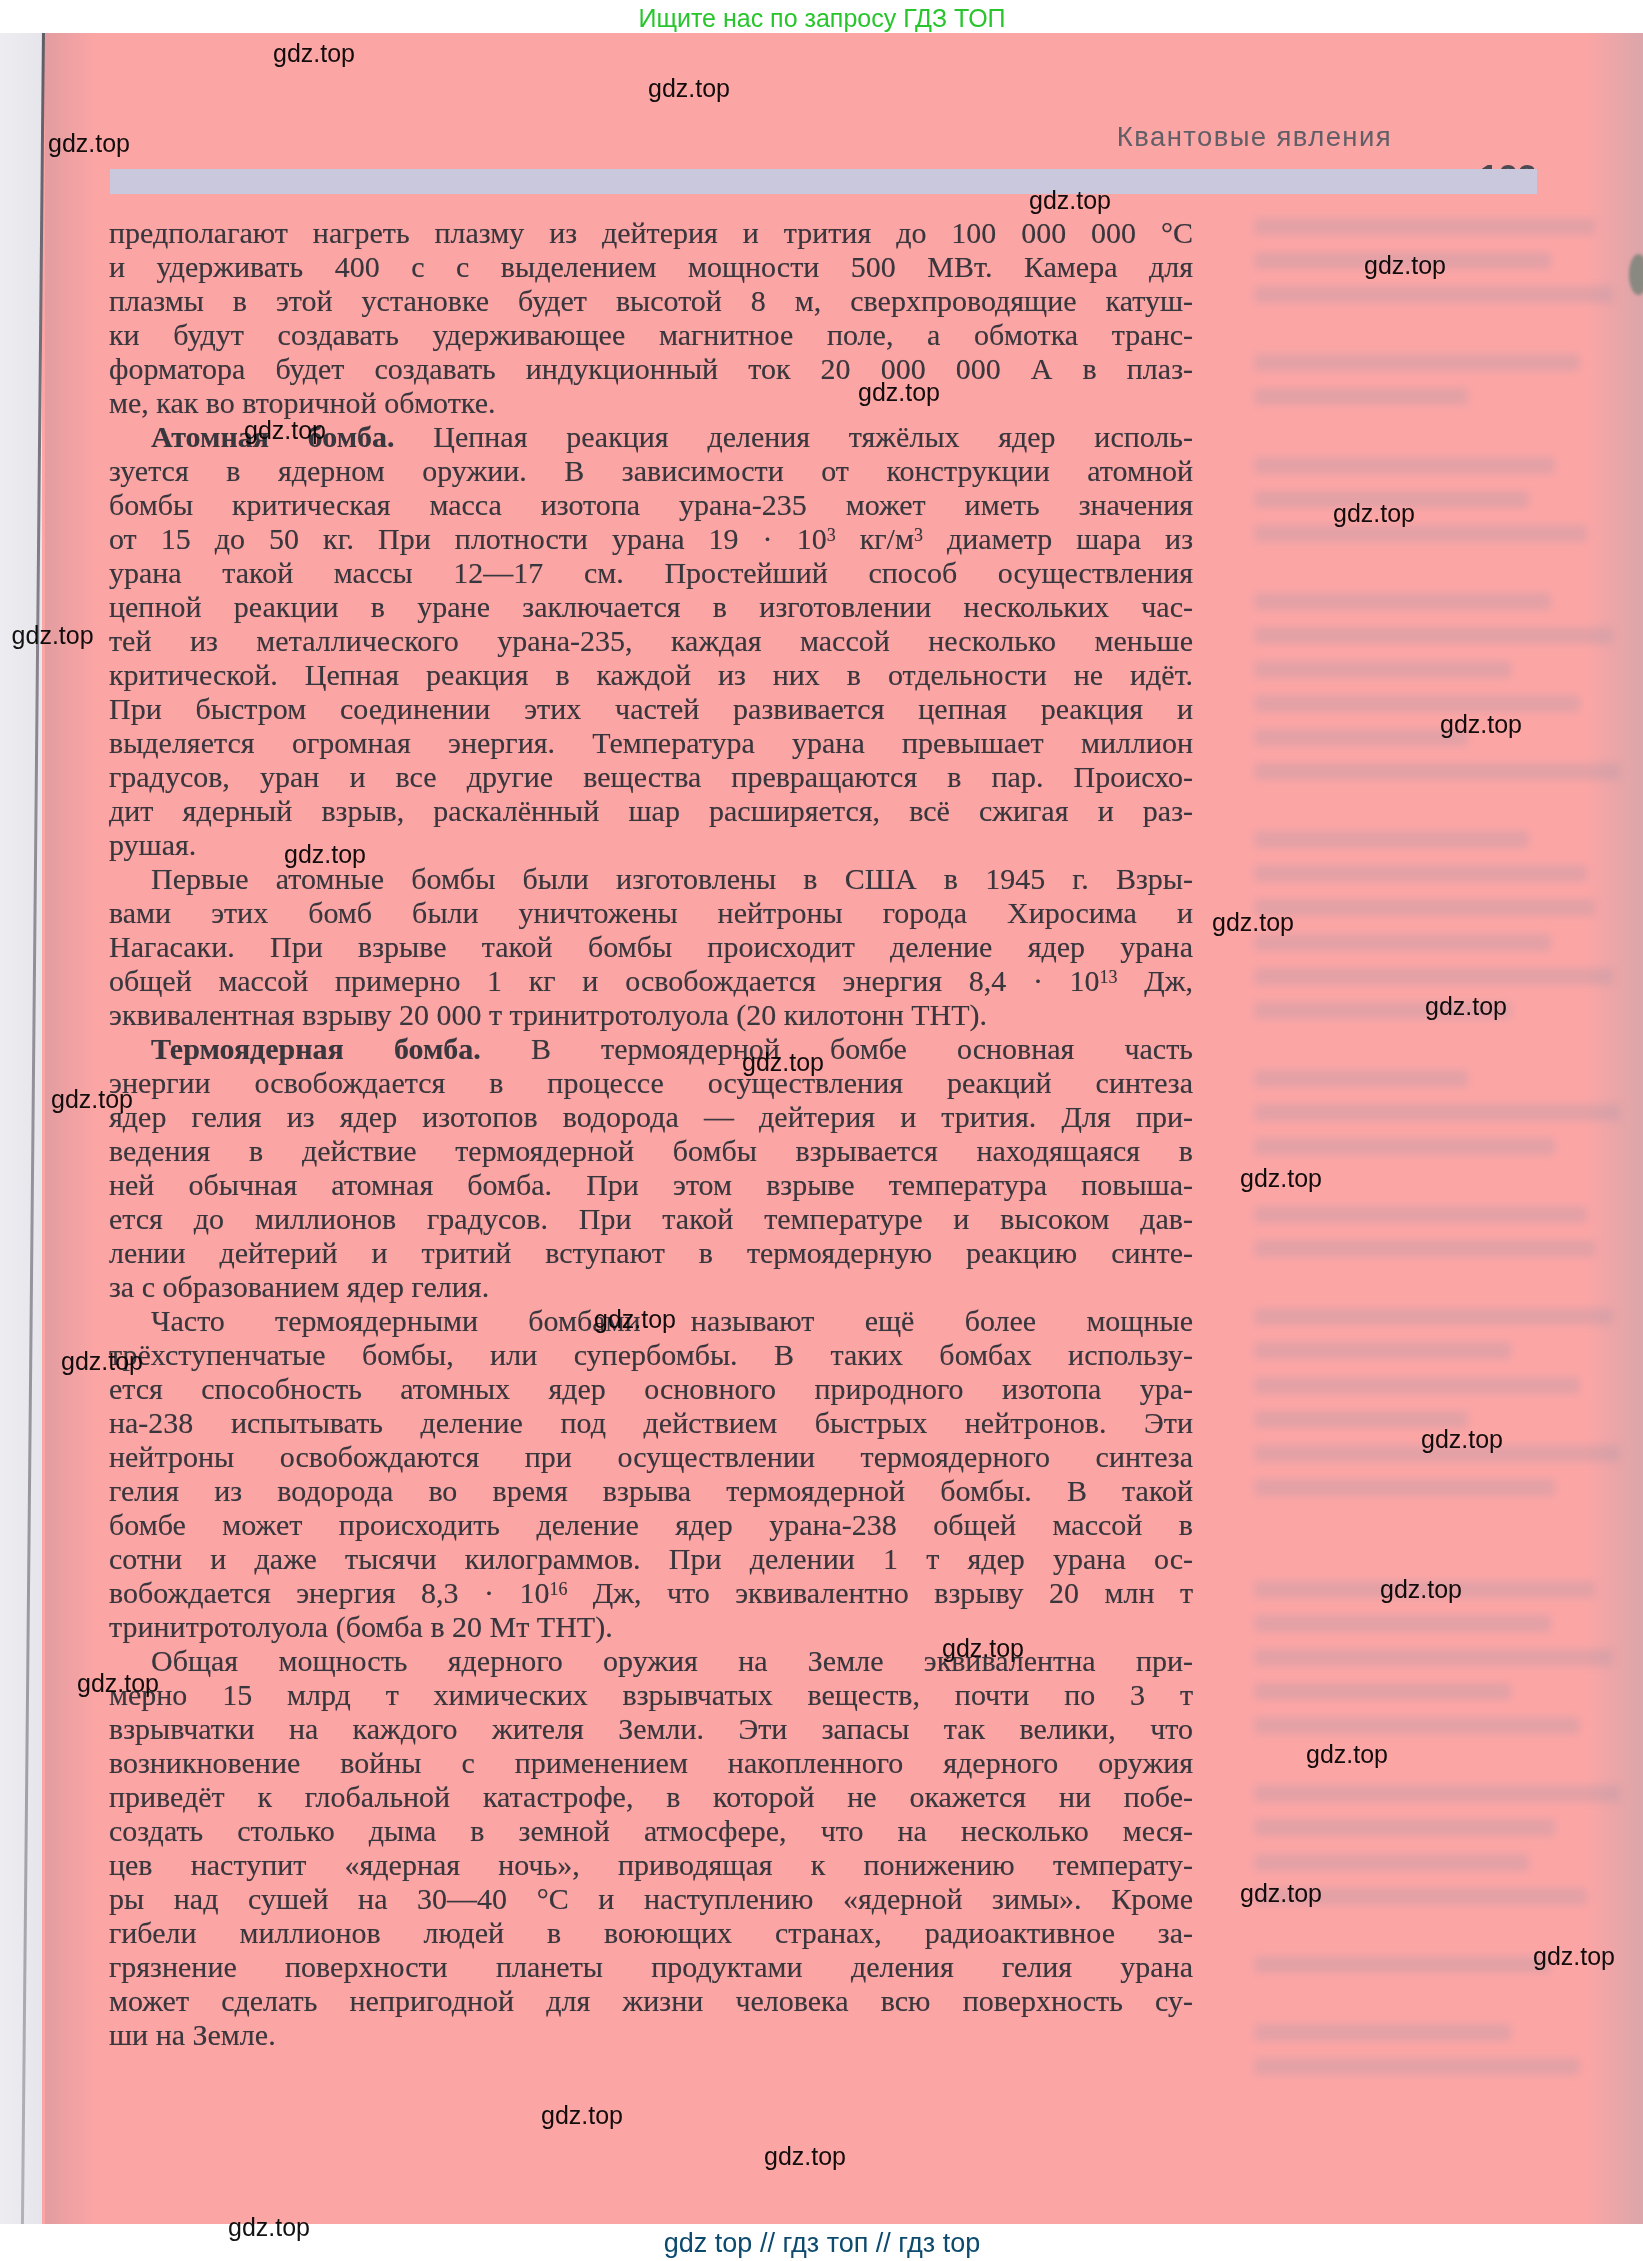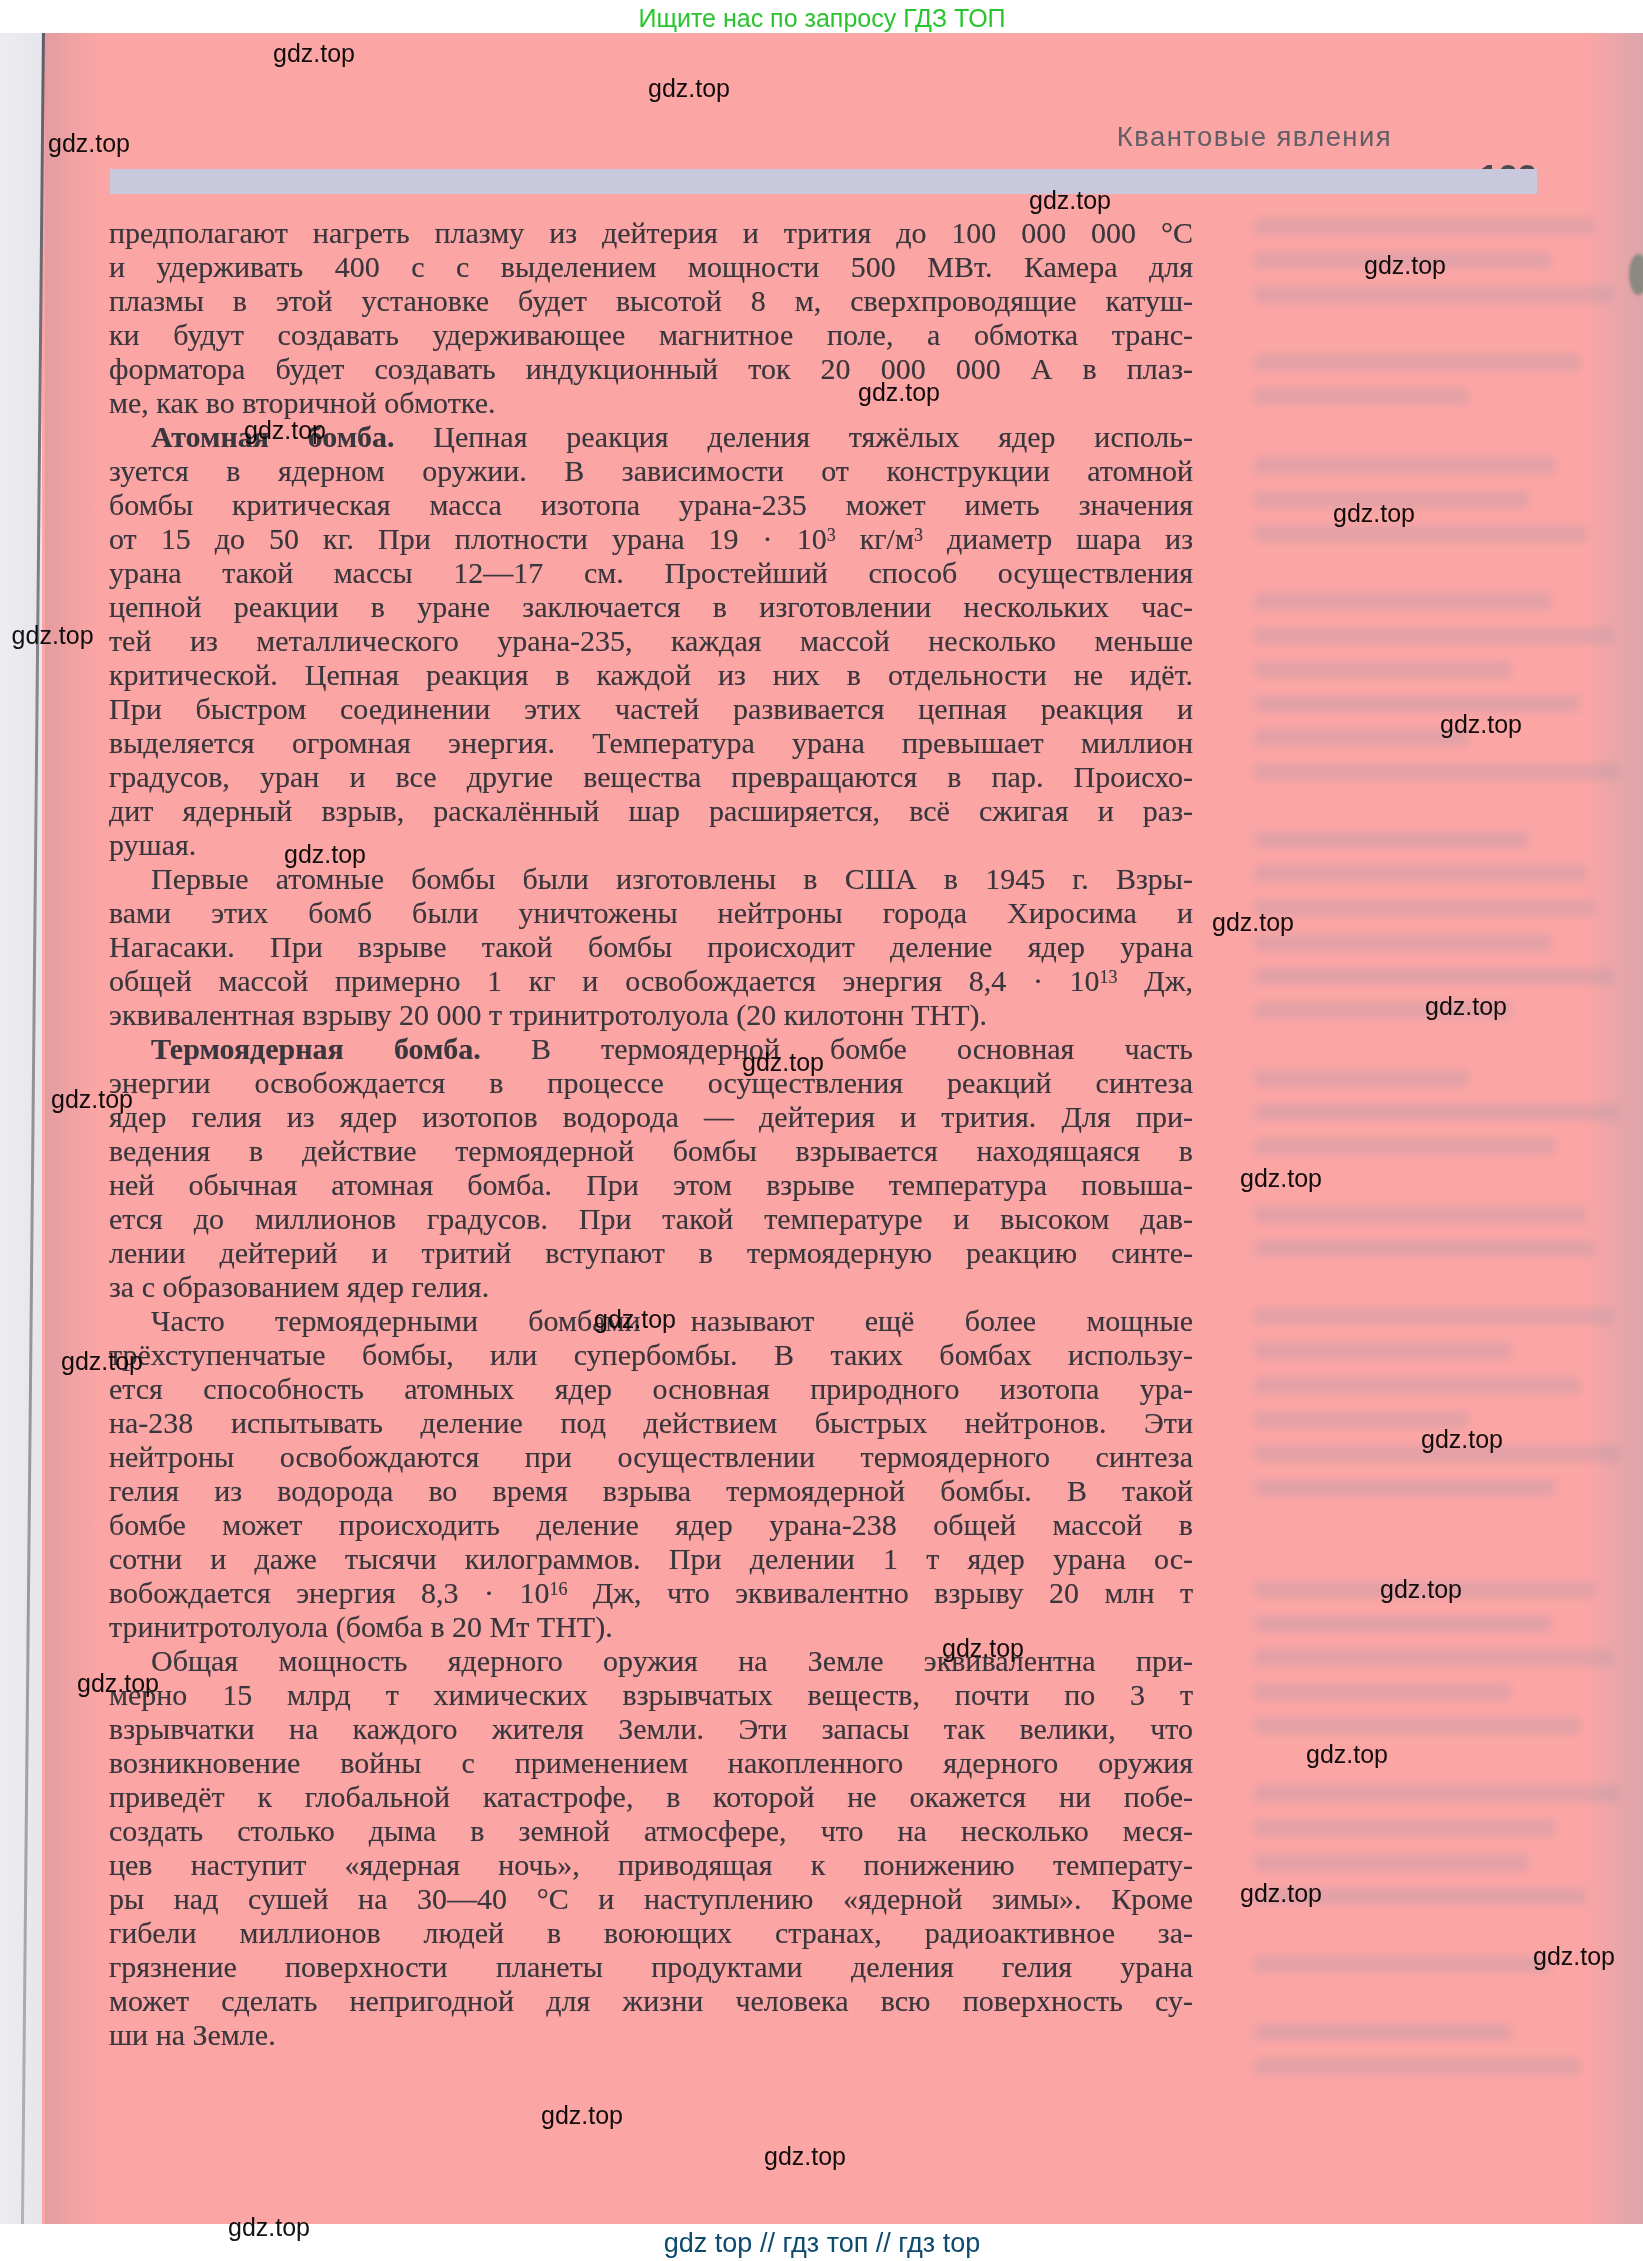--- a/index.html
+++ b/index.html
@@ -198,21 +198,21 @@
       <div class="tline indent"><b>Термоядерная бомба.</b> В термоядерной бомбе основная часть</div>
       <div class="tline">энергии освобождается в процессе осуществления реакций синтеза</div>
       <div class="tline">ядер гелия из ядер изотопов водорода — дейтерия и трития. Для при-</div>
       <div class="tline">ведения в действие термоядерной бомбы взрывается находящаяся в</div>
       <div class="tline">ней обычная атомная бомба. При этом взрыве температура повыша-</div>
       <div class="tline">ется до миллионов градусов. При такой температуре и высоком дав-</div>
       <div class="tline">лении дейтерий и тритий вступают в термоядерную реакцию синте-</div>
       <div class="tline lastline">за с образованием ядер гелия.</div>
       <div class="tline indent">Часто термоядерными бомбами называют ещё более мощные</div>
       <div class="tline">трёхступенчатые бомбы, или супербомбы. В таких бомбах использу-</div>
-      <div class="tline">ется способность атомных ядер основная природного изотопа ура-</div>
+      <div class="tline">ется способность атомных ядер основного природного изотопа ура-</div>
       <div class="tline">на-238 испытывать деление под действием быстрых нейтронов. Эти</div>
       <div class="tline">нейтроны освобождаются при осуществлении термоядерного синтеза</div>
       <div class="tline">гелия из водорода во время взрыва термоядерной бомбы. В такой</div>
       <div class="tline">бомбе может происходить деление ядер урана-238 общей массой в</div>
       <div class="tline">сотни и даже тысячи килограммов. При делении 1 т ядер урана ос-</div>
       <div class="tline">вобождается энергия 8,3 · 10<sup>16</sup> Дж, что эквивалентно взрыву 20 млн т</div>
       <div class="tline lastline">тринитротолуола (бомба в 20 Мт ТНТ).</div>
       <div class="tline indent">Общая мощность ядерного оружия на Земле эквивалентна при-</div>
       <div class="tline">мерно 15 млрд т химических взрывчатых веществ, почти по 3 т</div>
       <div class="tline">взрывчатки на каждого жителя Земли. Эти запасы так велики, что</div>

